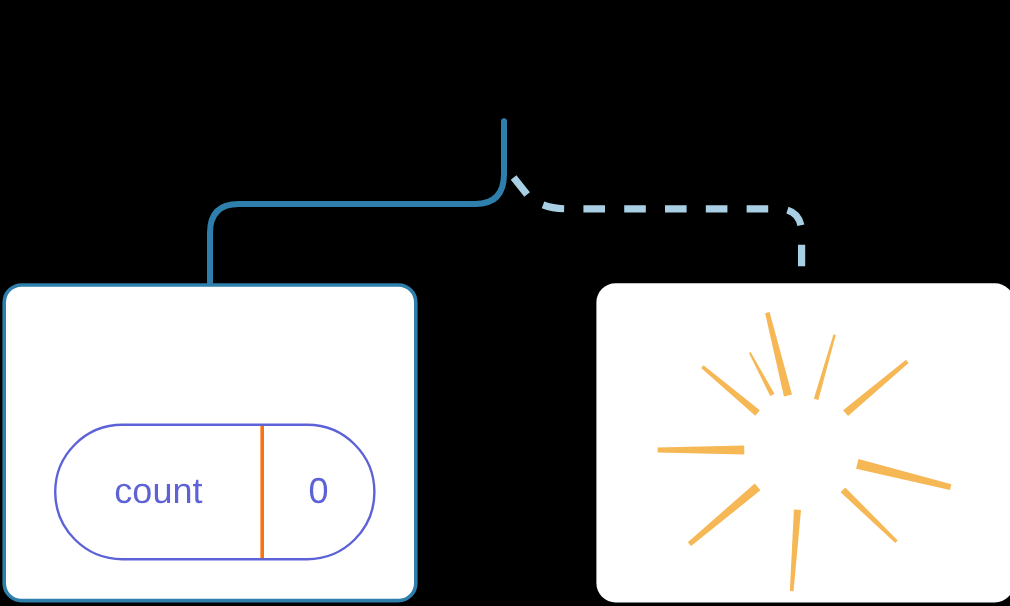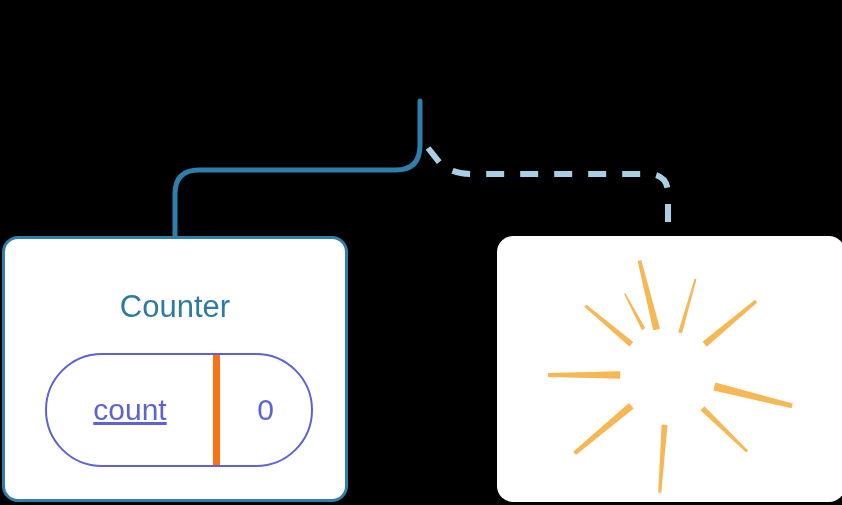--- a/index.html
+++ b/index.html
@@ -89,23 +89,22 @@
   .pill-key, .pill-val {
     display: flex;
     align-items: center;
     justify-content: center;
     font-size: 30px;
     color: #5d63d6;
     line-height: 1;
   }
   .pill-key {
     width: 173px;
-    border-right: 7px solid #f97316;
+    border-right: 3px solid #f97316;
     box-sizing: border-box;
-    text-decoration: underline;
   }
   .pill-val {
     flex: 1;
   }
 
   
   #node-render {
     left: 497px;
     top: 236px;
     width: 348px;
@@ -128,21 +127,20 @@
 
   <svg id="wires" viewBox="0 0 842 505" width="842" height="505" aria-hidden="true">
 
     <path d="M 420 101 L 420 145 Q 420 170 396 170 L 199 170 Q 175 170 175 194 L 175 238" fill="none" stroke="#2f7fad" stroke-width="5" stroke-linecap="round"></path>
 
     <path d="M 428 148 L 440 163 Q 452 174 472 174 L 648 174 Q 668 174 668 194 L 668 238" fill="none" stroke="#a8cfe3" stroke-width="6" stroke-linecap="butt" stroke-dasharray="18 16"></path>
   </svg>
 
 
   <div class="node" id="node-counter">
-    <div class="comp-title">Counter</div>
     <div class="pill">
       <div class="pill-key">count</div>
       <div class="pill-val">0</div>
     </div>
   </div>
 
   <div class="node" id="node-render">
     <svg id="spark" width="348" height="266" viewBox="0 0 348 266" aria-hidden="true">
         <polygon points="156.3,94.4 163.0,92.7 144.3,24.1 140.6,25.0" fill="#f6b755"></polygon>
         <polygon points="181.2,96.2 185.0,97.3 199.5,43.2 197.6,42.6" fill="#f6b755"></polygon>

